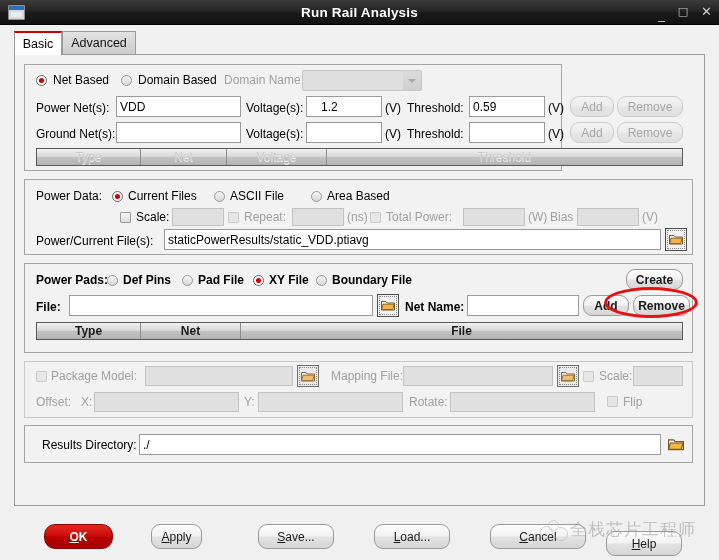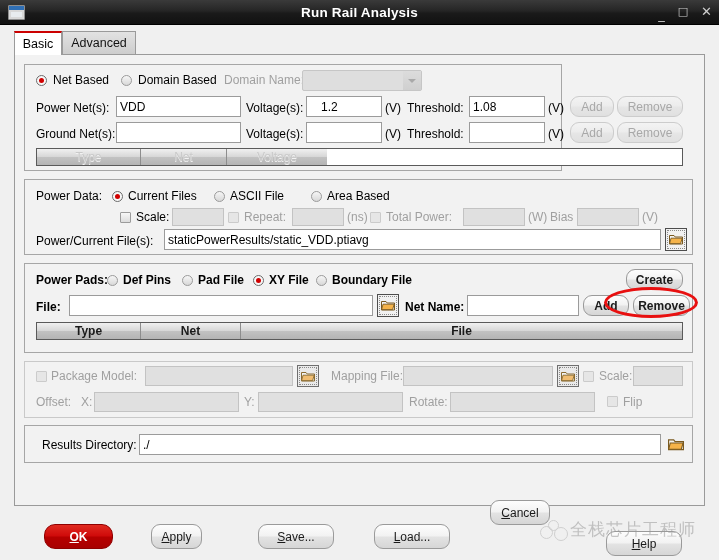--- a/index.html
+++ b/index.html
@@ -171,21 +171,21 @@
       <div class="inp" style="left:91px;top:31px;width:125px;height:21px;">
         <span>VDD</span>
       </div>
       <div class="lbl" style="left:221px;top:36px;">Voltage(s):</div>
       <div class="inp" style="left:281px;top:31px;width:76px;height:21px;padding-left:14px;">
         <span>1.2</span>
       </div>
       <div class="lbl" style="left:360px;top:36px;">(V)</div>
       <div class="lbl" style="left:382px;top:36px;">Threshold:</div>
       <div class="inp" style="left:444px;top:31px;width:76px;height:21px;">
-        <span>1.08</span>
+        <span>0.59</span>
       </div>
       <div class="lbl" style="left:523px;top:36px;">(V)</div>
       <div class="btn dis" style="left:545px;top:31px;width:44px;height:21px;">
         <span>Add</span>
       </div>
       <div class="btn dis" style="left:592px;top:31px;width:66px;height:21px;">
         <span>Remove</span>
       </div>
 
       <div class="lbl" style="left:11px;top:62px;">Ground Net(s):</div>
@@ -206,20 +206,21 @@
         <span>Add</span>
       </div>
       <div class="btn dis" style="left:592px;top:57px;width:66px;height:21px;">
         <span>Remove</span>
       </div>
 
       <div class="thead" style="left:11px;top:83px;width:647px;height:18px;">
         <div class="th dis" style="width:104px;">Type</div>
         <div class="th dis" style="width:86px;">Net</div>
         <div class="th dis" style="width:100px;">Voltage</div>
+        <div class="th dis" style="flex:1;">Threshold</div>
       </div>
     </div>
 
     <div class="grp" style="left:9px;top:124px;width:669px;height:76px;">
       <div class="lbl" style="left:11px;top:9px;">Power Data:</div>
 
       <div class="radio on" style="left:87px;top:11px;"></div>
       <div class="lbl" style="left:103px;top:9px;">Current Files</div>
 
       <div class="radio" style="left:189px;top:11px;"></div>
@@ -390,21 +391,21 @@
     </div>
     <div class="btn" style="left:151px;top:524px;width:51px;height:25px;">
       <span><u>A</u>pply</span>
     </div>
     <div class="btn" style="left:258px;top:524px;width:76px;height:25px;">
       <span><u>S</u>ave...</span>
     </div>
     <div class="btn" style="left:374px;top:524px;width:76px;height:25px;">
       <span><u>L</u>oad...</span>
     </div>
-    <div class="btn" style="left:490px;top:500px;width:60px;height:25px;text-align:right;">
+    <div class="btn" style="left:490px;top:524px;width:96px;height:25px;text-align:right;">
       <span><u>C</u>ancel</span>
     </div>
     <div class="btn" style="left:606px;top:531px;width:76px;height:25px;">
       <span><u>H</u>elp</span>
     </div>
   </div>
 
   <div class="watermark" style="left:540px;top:518px;">
     <span class="wm-mark">
         <i></i>

